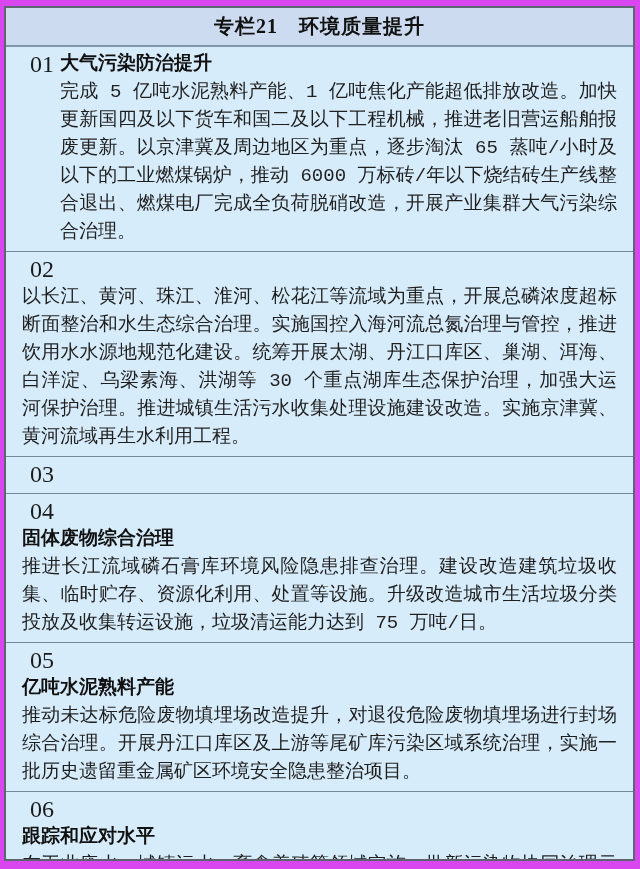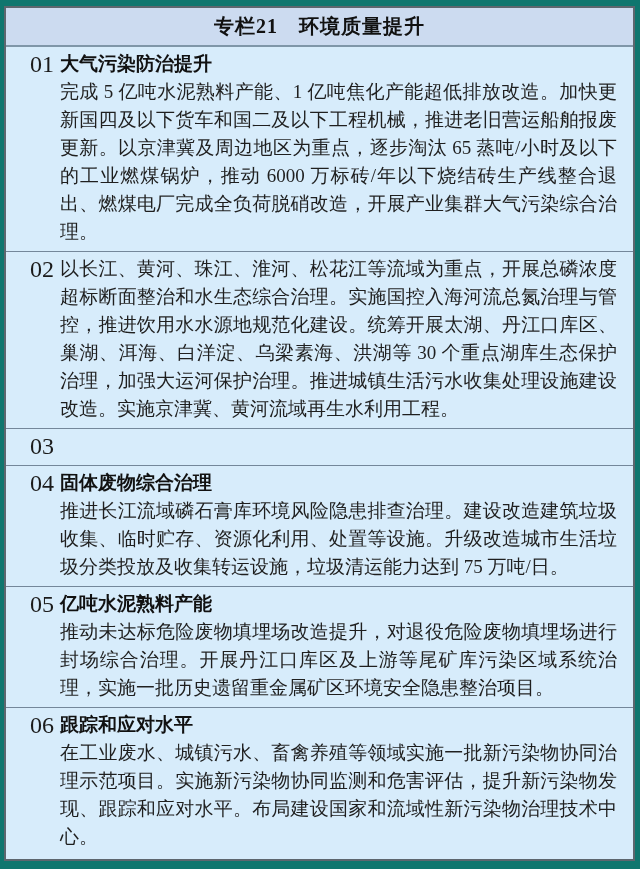--- a/index.html
+++ b/index.html
@@ -7,21 +7,21 @@
     padding: 0;
     background: #ffffff;
     width: 640px;
     height: 869px;
     font-family: "Liberation Serif", "DejaVu Serif", serif;
   }
   .page {
     position: relative;
     width: 640px;
     height: 869px;
-    background: #0f766e;
+    background: #d946ef;
     overflow: hidden;
   }
   .panel {
     position: absolute;
     left: 4px;
     top: 6px;
     width: 631px;
     height: 855px;
     border: 2px solid #5d666e;
     box-sizing: border-box;
@@ -50,32 +50,34 @@
     flex-direction: column;
     overflow: hidden;
   }
   .section {
     display: flex;
     align-items: flex-start;
     padding: 3px 16px 5px 16px;
   }
   .section + .section {
     border-top: 1px solid #74879a;
+    flex-direction: column;
   }
   .section-num {
     flex: none;
     width: 30px;
     font-size: 24px;
     line-height: 28px;
     color: #1b1b1b;
     margin-left: 8px;
   }
   .section-content {
     flex: 1;
     min-width: 0;
+    font-family: Liberation Mono, monospace;
   }
   .section-heading {
     font-size: 19px;
     line-height: 28px;
     font-weight: bold;
     color: #111111;
   }
   .section-body {
     font-size: 19px;
     line-height: 28px;

